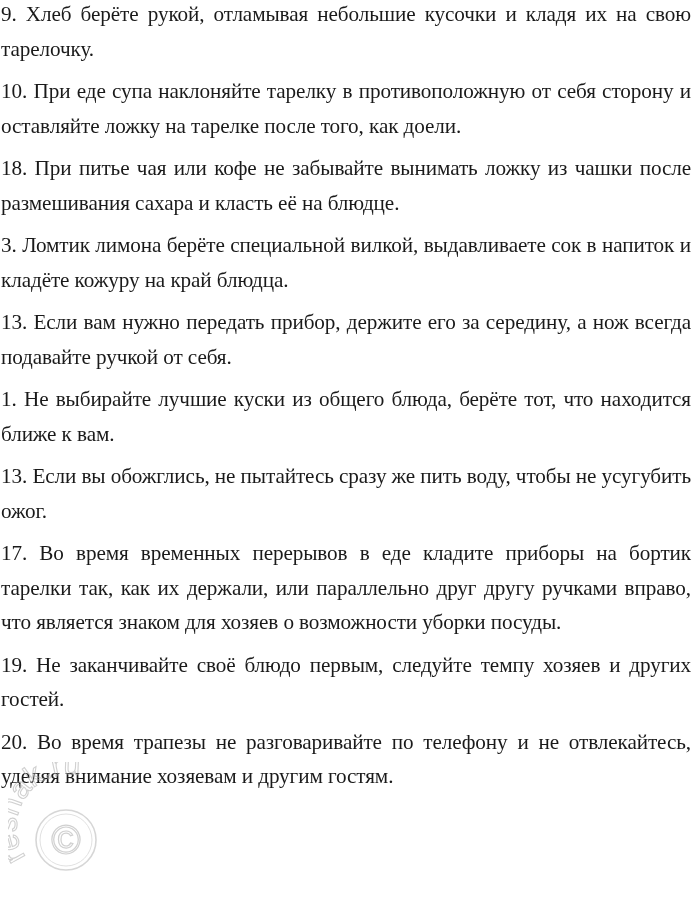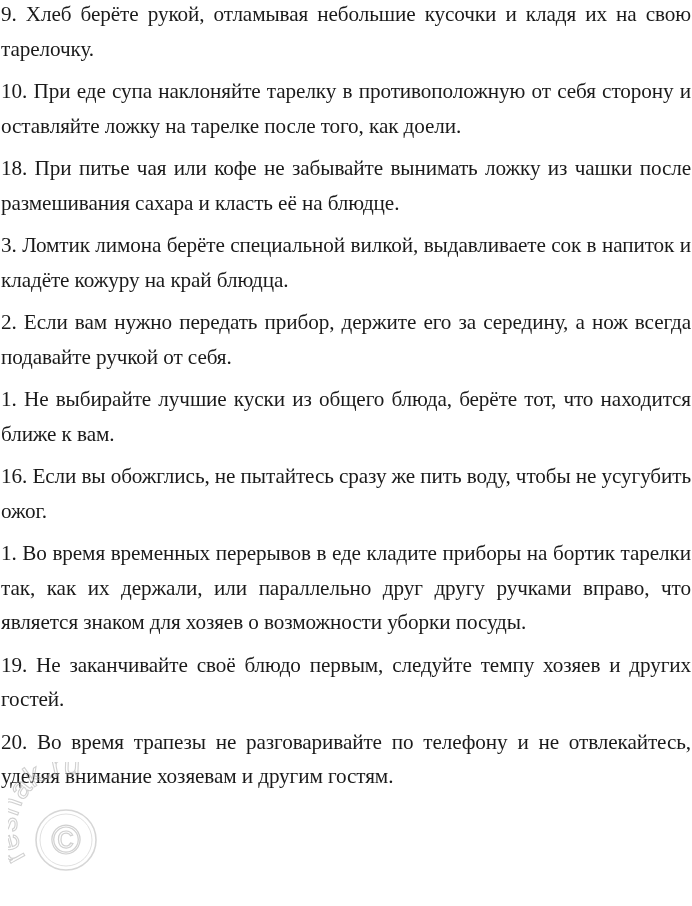--- a/index.html
+++ b/index.html
@@ -41,24 +41,24 @@
     .watermark svg { width: 100%; height: 100%; }
   </style>
 </head>
 <body>
 
 <div class="doc">
   <p class="para">9. Хлеб берёте рукой, отламывая небольшие кусочки и кладя их на свою тарелочку.</p>
   <p class="para">10. При еде супа наклоняйте тарелку в противоположную от себя сторону и оставляйте ложку на тарелке после того, как доели.</p>
   <p class="para">18. При питье чая или кофе не забывайте вынимать ложку из чашки после размешивания сахара и класть её на блюдце.</p>
   <p class="para">3. Ломтик лимона берёте специальной вилкой, выдавливаете сок в напиток и кладёте кожуру на край блюдца.</p>
-  <p class="para">2. Если вам нужно передать прибор, держите его за середину, а нож всегда подавайте ручкой от себя.</p>
+  <p class="para">13. Если вам нужно передать прибор, держите его за середину, а нож всегда подавайте ручкой от себя.</p>
   <p class="para">1. Не выбирайте лучшие куски из общего блюда, берёте тот, что находится ближе к вам.</p>
-  <p class="para">16. Если вы обожглись, не пытайтесь сразу же пить воду, чтобы не усугубить ожог.</p>
-  <p class="para">1. Во время временных перерывов в еде кладите приборы на бортик тарелки так, как их держали, или параллельно друг другу ручками вправо, что является знаком для хозяев о возможности уборки посуды.</p>
+  <p class="para">13. Если вы обожглись, не пытайтесь сразу же пить воду, чтобы не усугубить ожог.</p>
+  <p class="para">17. Во время временных перерывов в еде кладите приборы на бортик тарелки так, как их держали, или параллельно друг другу ручками вправо, что является знаком для хозяев о возможности уборки посуды.</p>
   <p class="para">19. Не заканчивайте своё блюдо первым, следуйте темпу хозяев и других гостей.</p>
   <p class="para">20. Во время трапезы не разговаривайте по телефону и не отвлекайтесь, уделяя внимание хозяевам и другим гостям.</p>
 </div>
 
 <div class="watermark">
   <svg viewBox="0 0 130 140">
     <defs>
       <path id="wm-arc" d="M 18 95 A 52 52 0 0 1 105 35 L 118 100"></path>
     </defs>
     <circle cx="58" cy="78" r="30" fill="none" stroke="#b5b5b5" stroke-width="1.6"></circle>

